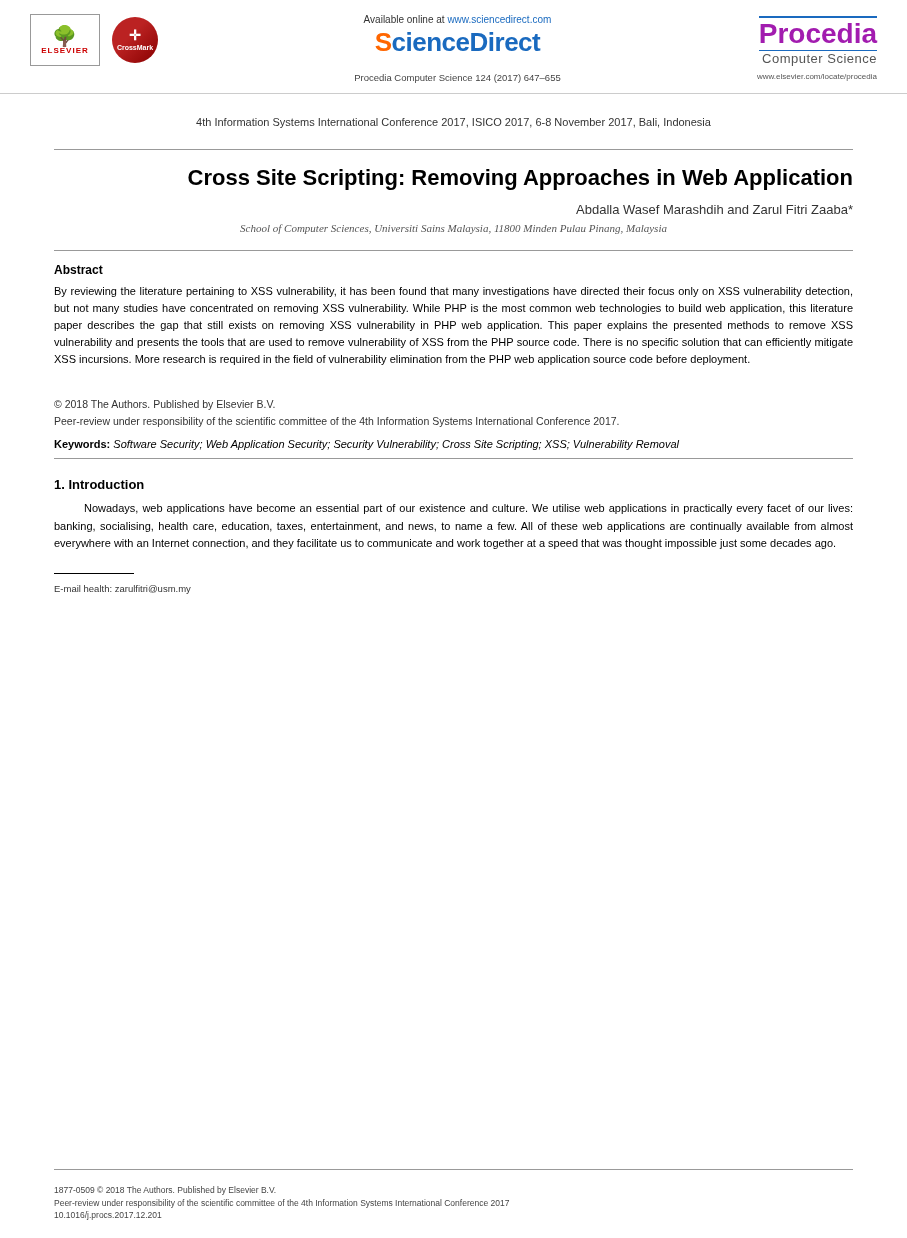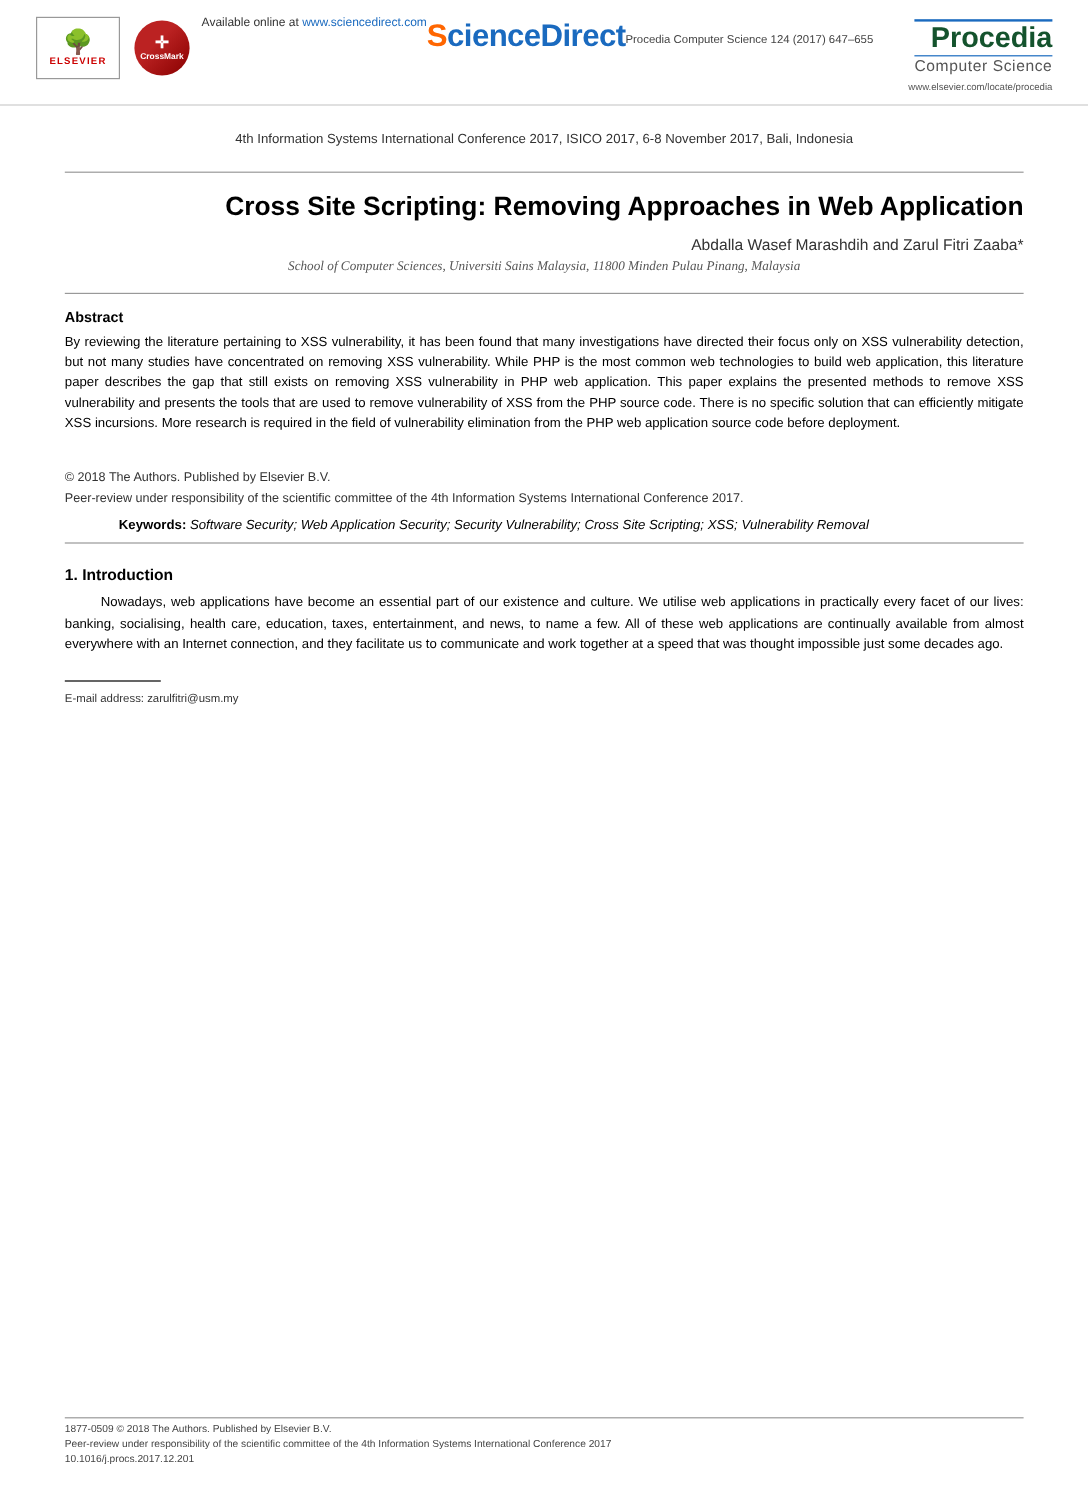--- a/index.html
+++ b/index.html
@@ -82,21 +82,22 @@
       color: #fff;
       font-size: 9px;
       font-weight: bold;
       text-align: center;
       line-height: 1.1;
       font-family: Arial, sans-serif;
     }
 
     .header-center {
       display: flex;
-      flex-direction: row;
+      flex-direction: column;
+      align-items: center;
       flex: 1;
       padding: 0 10px;
     }
     .available-online {
       font-family: Arial, sans-serif;
       font-size: 10px;
       color: #333;
       margin-bottom: 2px;
     }
     .available-online a {
@@ -124,23 +125,23 @@
       display: flex;
       flex-direction: column;
       align-items: flex-end;
       gap: 2px;
     }
     .procedia-logo {
       text-align: right;
     }
     .procedia-text {
       font-family: Arial, sans-serif;
-      font-size: 24px;
-      font-weight: bold;
-      color: #14532d;
+      font-size: 28px;
+      font-weight: bold;
+      color: #a21caf;
       line-height: 1;
     }
     .computer-science-text {
       font-family: Arial, sans-serif;
       font-size: 13px;
       color: #555;
       letter-spacing: 0.5px;
     }
     .procedia-url {
       font-family: Arial, sans-serif;
@@ -228,21 +229,20 @@
       color: #333;
       line-height: 1.6;
     }
 
     .keywords-section {
       margin-top: 8px;
       font-size: 11px;
       font-family: Arial, sans-serif;
       color: #000;
       font-style: italic;
-      margin-left: 45px;
     }
     .keywords-section strong {
       font-style: normal;
     }
 
     .section-title {
       font-size: 13px;
       font-weight: bold;
       font-family: Arial, sans-serif;
       margin: 18px 0 8px 0;
@@ -271,21 +271,21 @@
       color: #333;
       line-height: 1.5;
     }
 
     .footer {
       position: absolute;
       bottom: 16px;
       left: 54px;
       right: 54px;
       border-top: 1px solid #999;
-      padding-top: 2px;
+      padding-top: 14px;
     }
 
     .footer-text {
       font-size: 8.5px;
       font-family: Arial, sans-serif;
       color: #444;
       line-height: 1.5;
     }
   </style>
 </head>
@@ -360,21 +360,21 @@
     </div>
 
     <hr class="divider">
 
     <div class="section-title">1. Introduction</div>
     <div class="body-text">Nowadays, web applications have become an essential part of our existence and culture. We utilise web applications in practically every facet of our lives: banking, socialising, health care, education, taxes, entertainment, and news, to name a few. All of these web applications are continually available from almost everywhere with an Internet connection, and they facilitate us to communicate and work together at a speed that was thought impossible just some decades ago.</div>
 
     <hr class="footnote-divider">
 
     <div class="footnote-text">
-      <div>E-mail address: zarulfitri@usm.my</div>
+      <div>E-mail health: zarulfitri@usm.my</div>
     </div>
 
   </div>
 
   <div class="footer">
     <div class="footer-text">
       <div>1877-0509 © 2018 The Authors. Published by Elsevier B.V.</div>
       <div>Peer-review under responsibility of the scientific committee of the 4th Information Systems International Conference 2017</div>
       <div>10.1016/j.procs.2017.12.201</div>
     </div>

